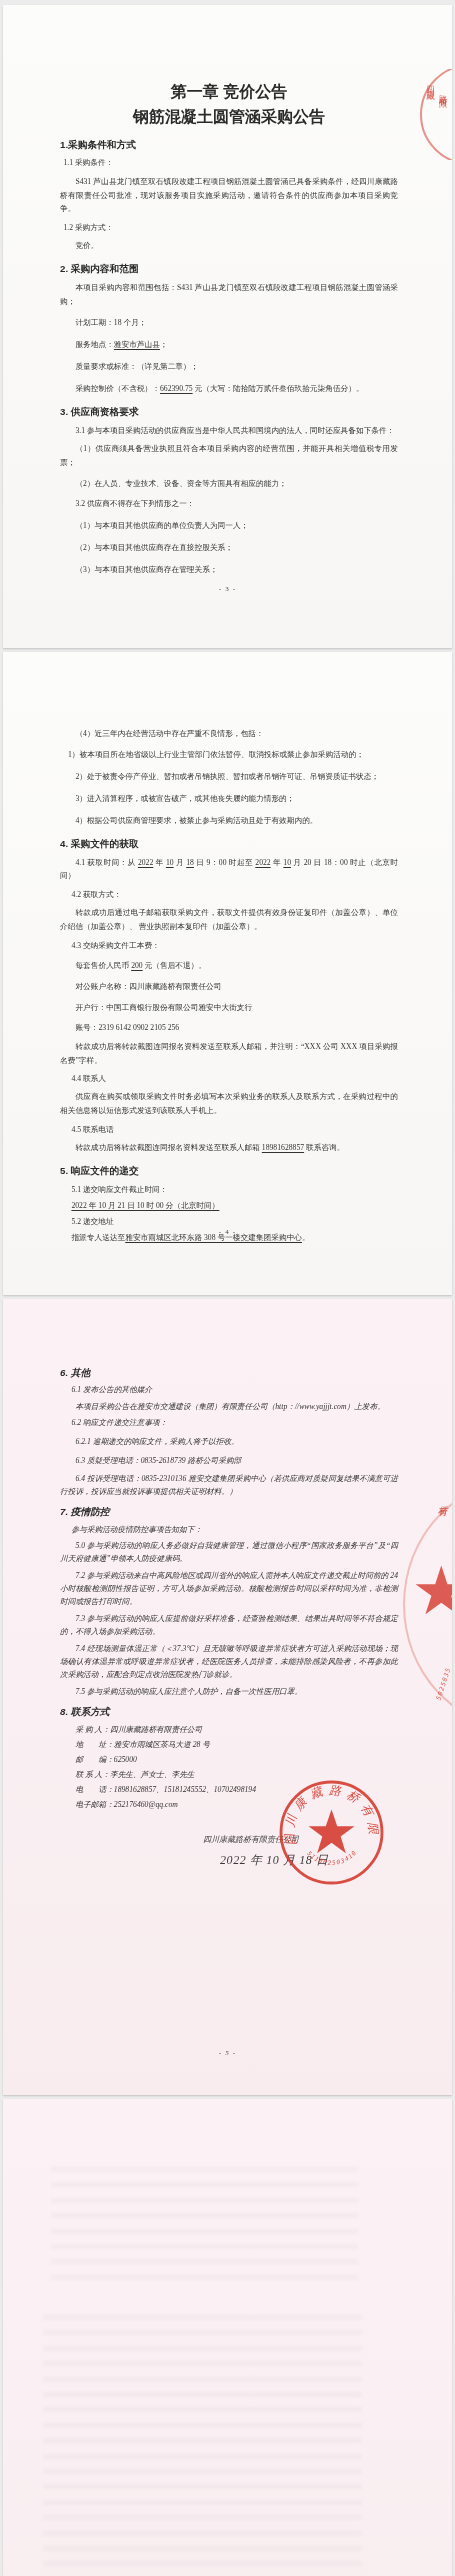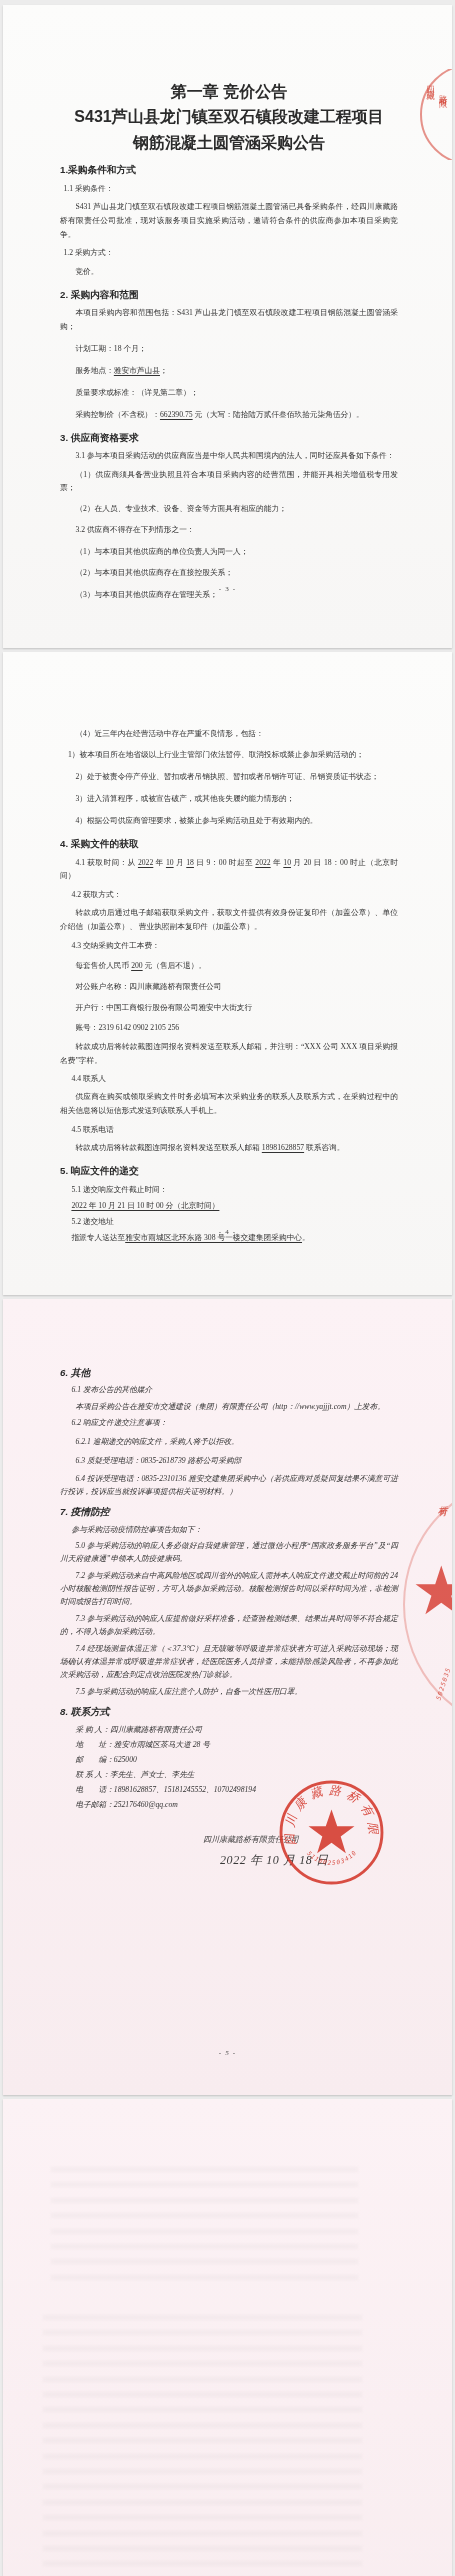--- a/index.html
+++ b/index.html
@@ -85,21 +85,20 @@
   }
   .g1{left:48px;top:68px;width:307px;height:120px;}
   .g2{left:40px;top:216px;width:319px;height:342px;}
 </style>
 </head>
 <body>
 
 <div class="page white" id="p1">
   <div class="content">
       <div class="blk h1" style="margin-top: 74px;"><span>第一章 竞价公告</span></div>
-      <div class="blk h1"><span>S431芦山县龙门镇至双石镇段改建工程项目</span></div>
       <div class="blk h1"><span>钢筋混凝土圆管涵采购公告</span></div>
       <div class="blk h2" style="margin-top: 6.8px;"><span>1.采购条件和方式</span></div>
       <div class="blk sub" style="margin-left: 3.4px;"><span>1.1 采购条件：</span></div>
       <div class="blk p"><span>S431 芦山县龙门镇至双石镇段改建工程项目钢筋混凝土圆管涵已具备采购条件，经四川康藏路桥有限责任公司批准，现对该服务项目实施采购活动，邀请符合条件的供应商参加本项目采购竞争。</span></div>
       <div class="blk sub" style="margin-left: 3.4px;"><span>1.2 采购方式：</span></div>
       <div class="blk line"><span>竞价。</span></div>
       <div class="blk h2"><span>2. 采购内容和范围</span></div>
       <div class="blk p"><span>本项目采购内容和范围包括：S431 芦山县龙门镇至双石镇段改建工程项目钢筋混凝土圆管涵采购；</span></div>
       <div class="blk line" style="margin-top: 8px;"><span>计划工期：18 个月；</span></div>
       <div class="blk line" style="margin-top: 8px;"><span>服务地点：</span><span class="u">雅安市芦山县</span><span>；</span></div>

